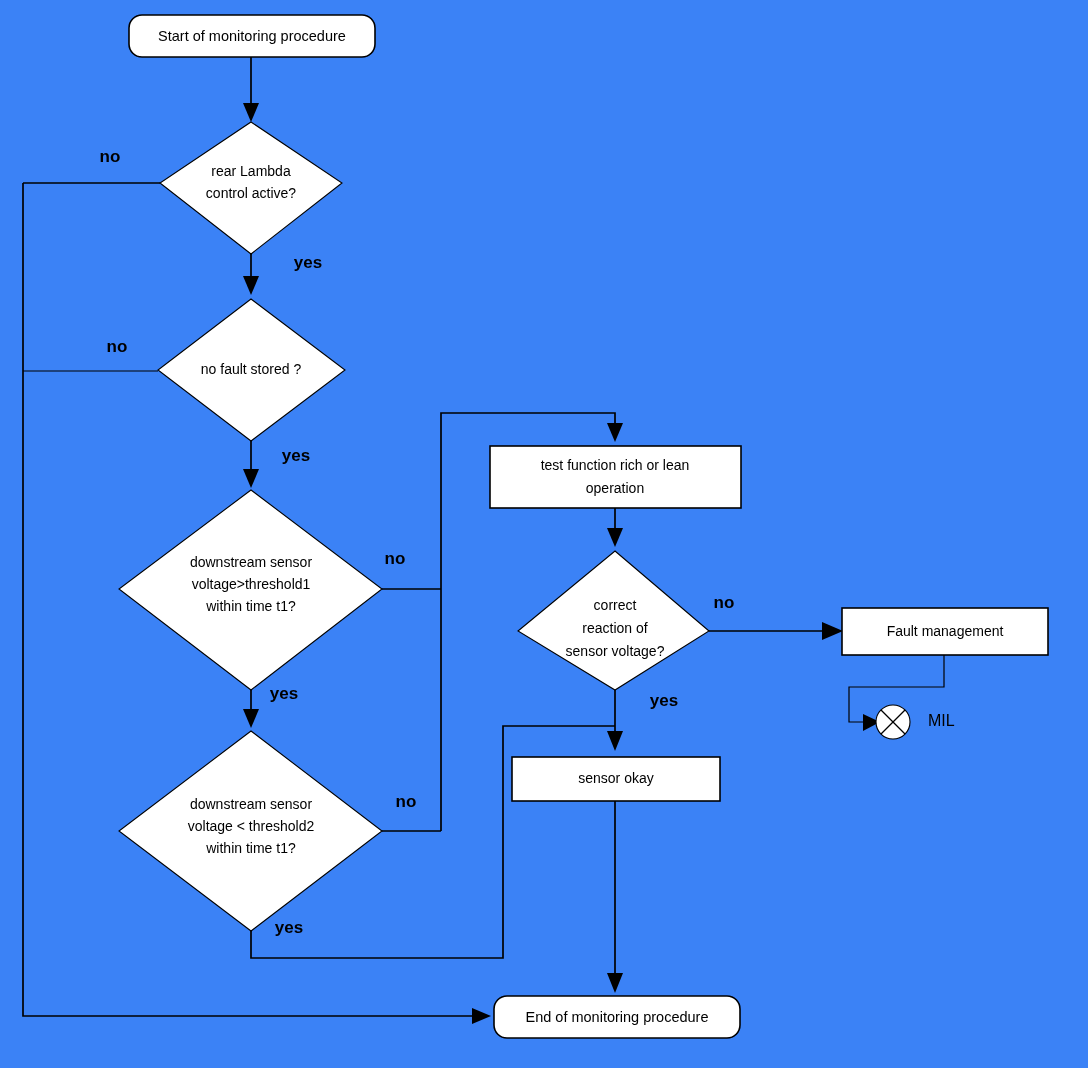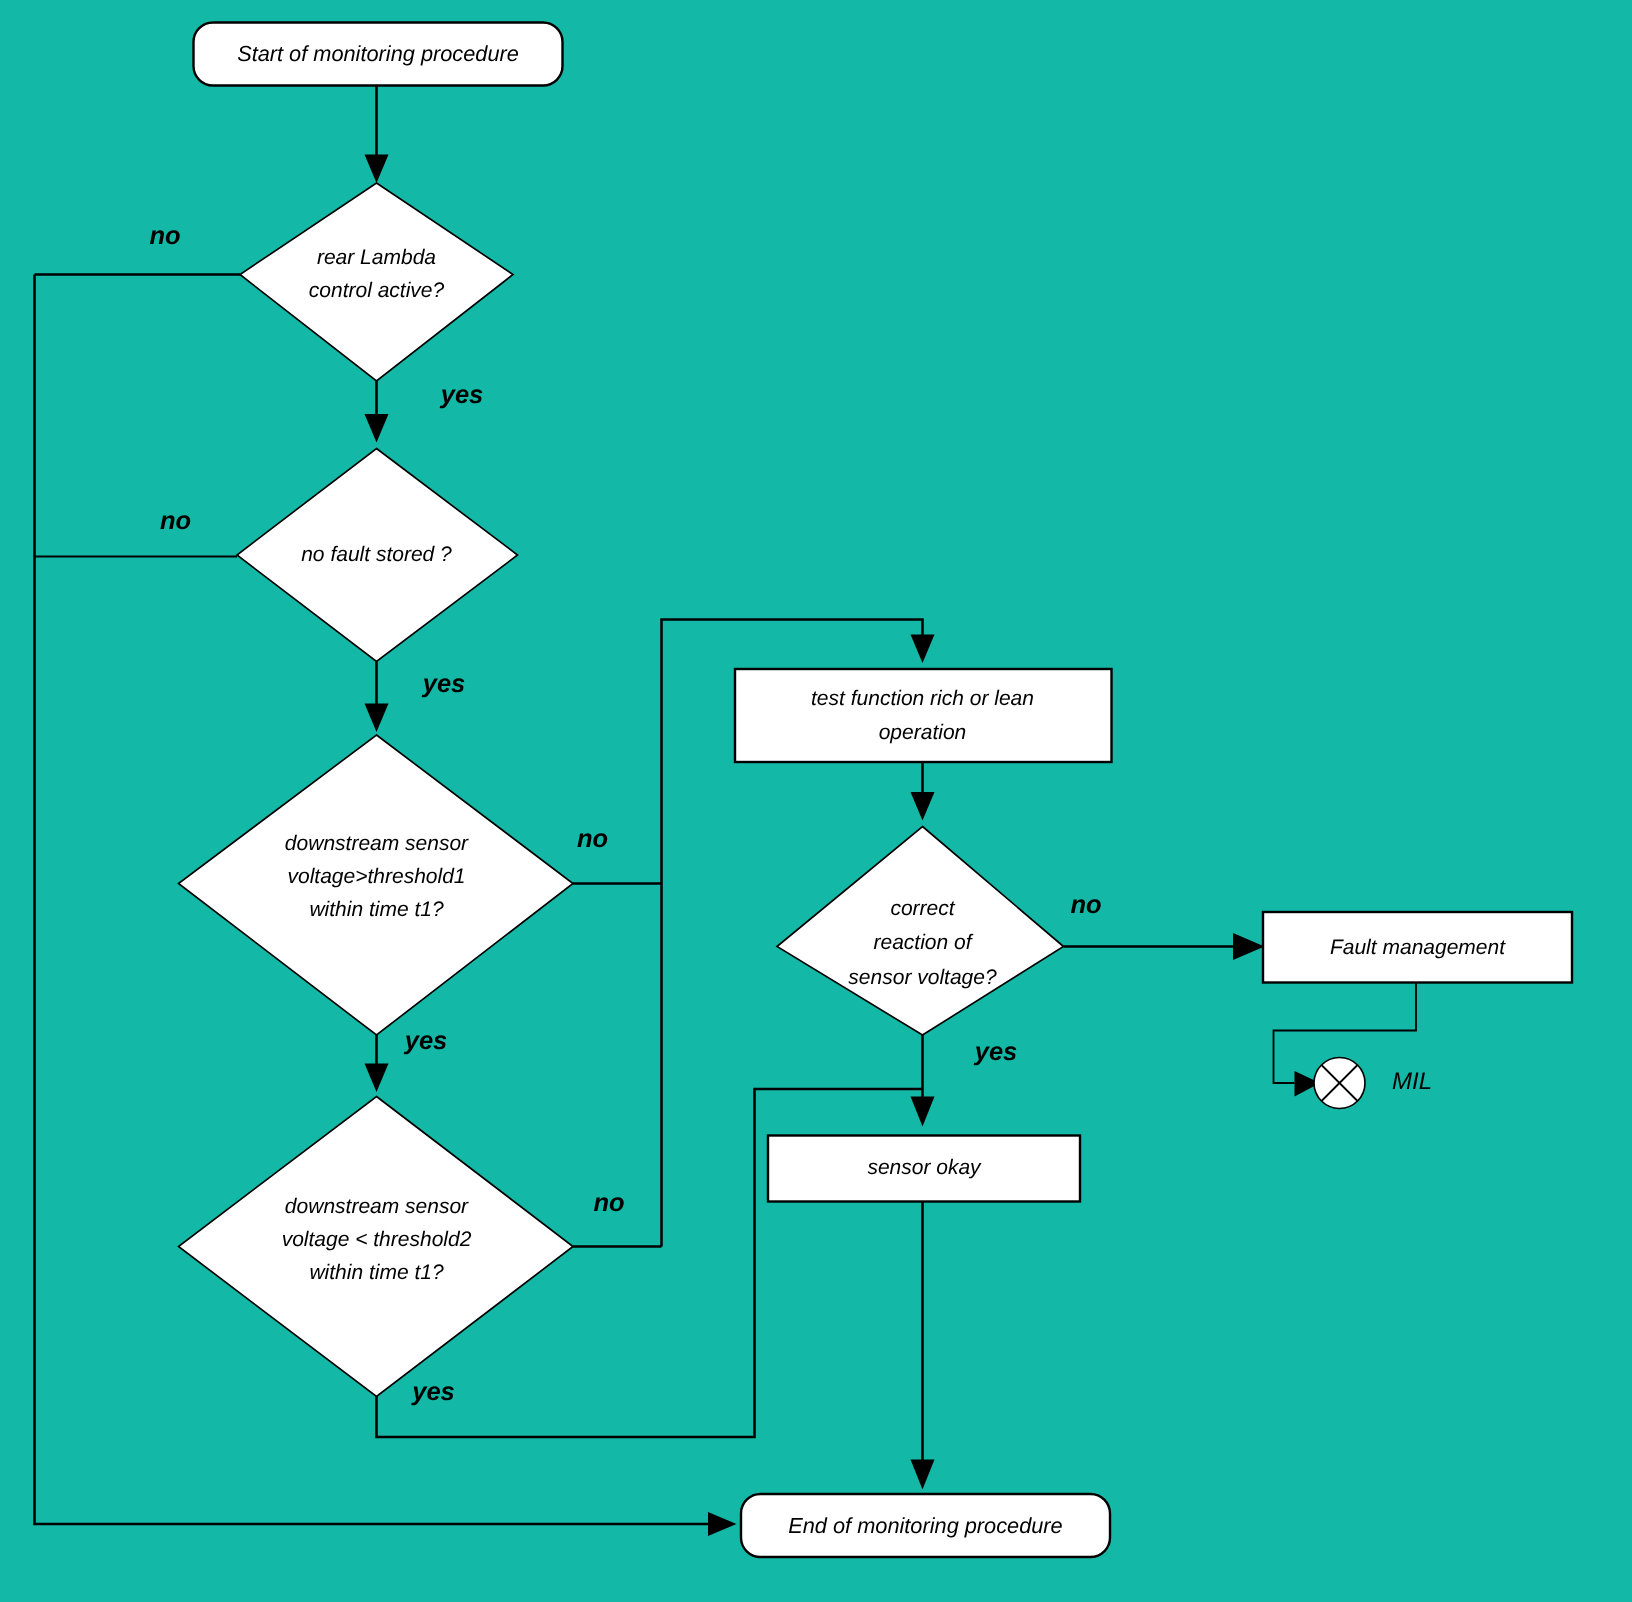--- a/index.html
+++ b/index.html
@@ -10,22 +10,21 @@
   body {
     width: 1088px;
     height: 1068px;
     font-family: "Liberation Sans", sans-serif;
     overflow: hidden;
   }
   #flowchart-root {
     position: relative;
     width: 1088px;
     height: 1068px;
-    background: #14b8a6;
-    font-style: italic;
+    background: #3b82f6;
   }
   svg.diagram {
     display: block;
     width: 1088px;
     height: 1068px;
   }
   .shape-stroke {
     fill: #ffffff;
     stroke: #000000;
     stroke-width: 1.6;

